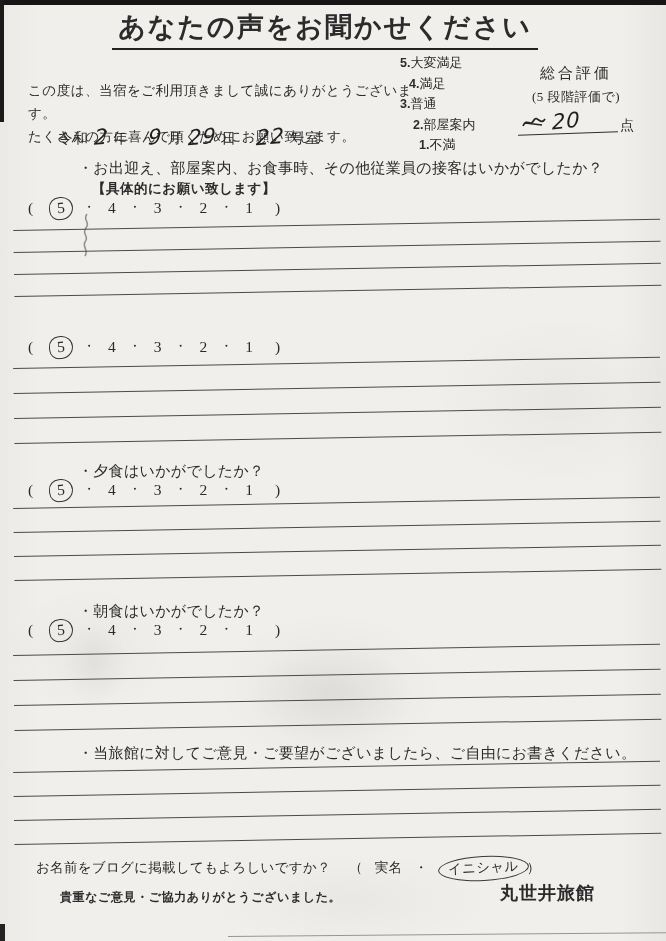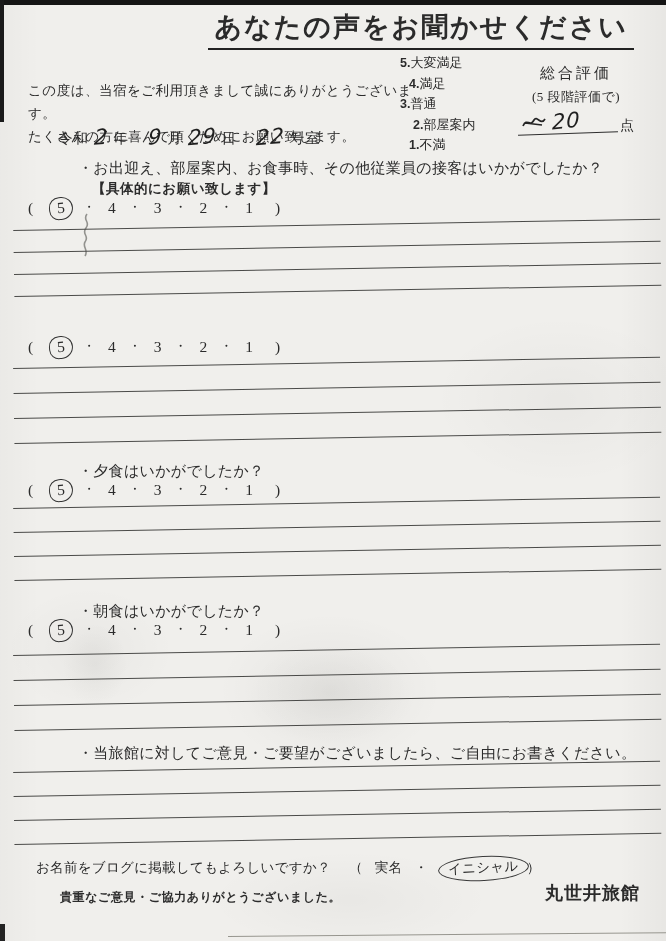--- a/index.html
+++ b/index.html
@@ -15,30 +15,30 @@
     font-family:"Liberation Serif","DejaVu Serif",serif;
     color:#2b2b2b;
   }
   .abs{position:absolute;}
   
   .edge-top{left:0;top:0;width:666px;height:5px;background:#151515;}
   .edge-left{left:0;top:0;width:4px;height:122px;background:#1a1a1a;}
   .corner-bl{left:0;top:924px;width:5px;height:17px;background:#232323;}
   .bottom-line{left:228px;right:0;top:936px;border-top:1px solid #97968f;transform:rotate(-0.5deg);transform-origin:left center;}
   
-  .title-wrap{top:9px;left:0;width:634px;text-align:right;}
+  .title-wrap{top:9px;left:8px;width:634px;text-align:center;}
   .title{display:inline-block;font-size:27px;font-weight:700;letter-spacing:2px;
          border-bottom:2px solid #222;padding:0 6px 3px 6px;}
   
   .intro{left:28px;top:79px;width:400px;font-size:13.5px;line-height:23px;letter-spacing:0.5px;}
   
   .legend{left:400px;top:53px;font-size:13px;line-height:19.5px;}
   .legend .num{font-weight:700;font-family:"Liberation Sans",sans-serif;font-size:12.5px;}
   .legend .l2{margin-left:9px;} .legend .l3{}
-  .legend .l4{margin-left:13px;} .legend .l5{margin-left:9px;}
+  .legend .l4{margin-left:13px;} .legend .l5{margin-left:19px;}
   
   .overall{left:496px;top:64px;width:160px;text-align:center;}
   .overall .t{font-size:15px;letter-spacing:3px;}
   .overall .s{font-size:13px;margin-top:5px;letter-spacing:0.5px;}
   .scoreline{position:relative;margin-top:2px;height:30px;}
   .score-underline{position:absolute;left:22px;top:25px;width:100px;border-top:1.8px solid #2e2e2e;transform:rotate(-2deg);}
   .hand{font-family:"DejaVu Sans",sans-serif;font-style:italic;color:#1f1f1f;}
   .score-num{position:absolute;left:56px;top:1px;font-size:21px;transform:rotate(-6deg) skewX(-6deg);letter-spacing:1px;}
   .score-scribble{position:absolute;left:24px;top:6px;}
   .score-unit{position:absolute;left:124px;top:9px;font-size:14px;}
@@ -58,21 +58,21 @@
                padding:1px 7px 2px 7px;transform:rotate(-5deg);margin:-3px -3px -3px -4px;}
   .lines{left:14px;right:5px;transform:rotate(-1deg);transform-origin:left center;}
   .ln{height:0;border-top:1.2px solid #4a4a48;}
   .g22 .ln{margin-bottom:21px;} .g24 .ln{margin-bottom:23px;} .g25 .ln{margin-bottom:24px;}
   
   .blog-line{left:36px;top:856px;font-size:13.5px;white-space:nowrap;letter-spacing:0.3px;}
   .blog-line .sp{display:inline-block;width:18px;}
   .blog-line .sp2{display:inline-block;width:12px;}
   .circ{display:inline-block;border:1.4px solid #3a3a3a;border-radius:50%;padding:2px 9px 3px 9px;transform:rotate(-3deg);margin:0 -2px;}
   .thanks{left:60px;top:889px;font-size:12px;font-weight:600;letter-spacing:0.6px;}
-  .ryokan{left:500px;top:881px;font-size:18px;font-weight:700;letter-spacing:1px;margin-left:45px;}
+  .ryokan{left:500px;top:881px;font-size:18px;font-weight:700;letter-spacing:1px;}
   
   .pen-mark{left:78px;top:212px;}
   .smudge1{left:240px;top:640px;width:180px;height:110px;
            background:radial-gradient(ellipse, rgba(60,60,55,0.05), rgba(0,0,0,0) 65%);}
   .smudge2{left:60px;top:620px;width:70px;height:90px;
            background:radial-gradient(ellipse, rgba(60,60,55,0.05), rgba(0,0,0,0) 65%);}
 </style>
 </head>
 <body>
 

